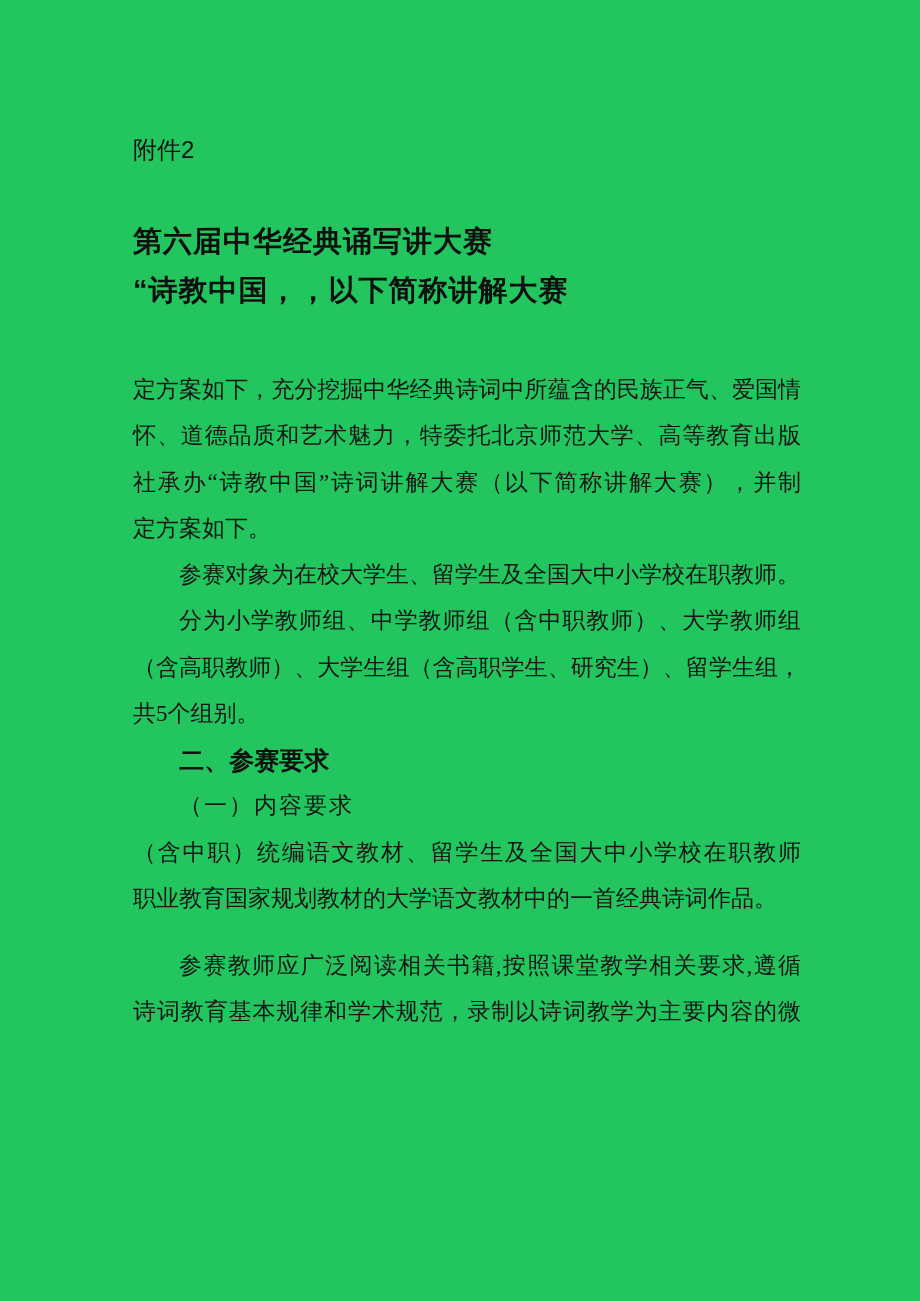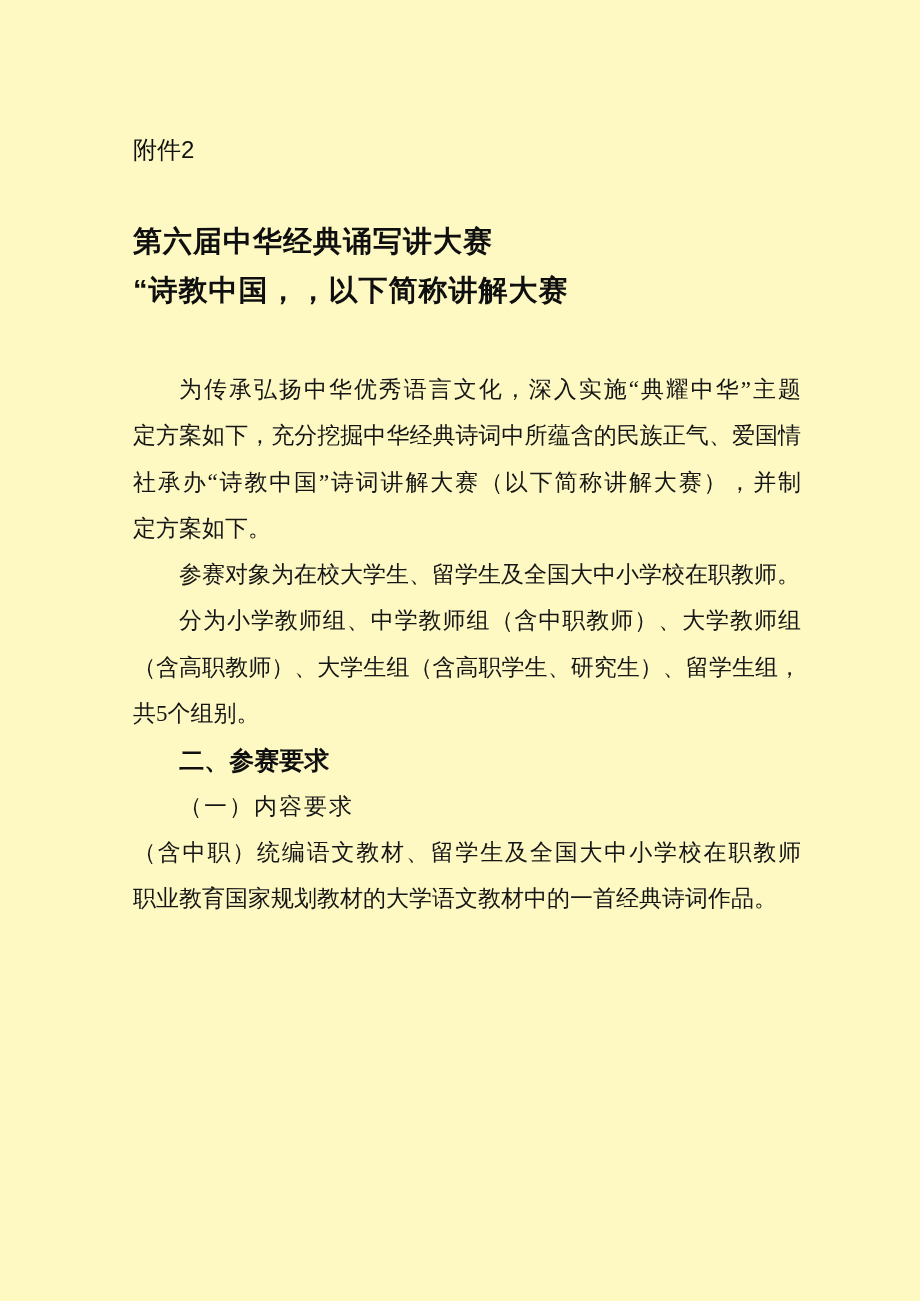--- a/index.html
+++ b/index.html
@@ -4,21 +4,21 @@
 <style>
   html, body {
     margin: 0;
     padding: 0;
     background: #ffffff;
   }
   .page {
     position: relative;
     width: 920px;
     height: 1301px;
-    background: #fef9c3;
+    background: #22c55e;
     overflow: hidden;
     color: #151515;
     font-family: "Liberation Serif", "DejaVu Serif", serif;
   }
   .content {
     position: absolute;
     left: 133px;
     top: 135px;
     width: 668px;
   }
@@ -66,21 +66,21 @@
   .heading-line {
     font-family: "Liberation Sans", "DejaVu Sans", sans-serif;
     font-weight: bold;
     font-size: 25px;
     line-height: 46.3px;
     height: 46.3px;
     text-indent: 1.85em;
     color: #0f0f0f;
   }
   .subheading-line {
-    font-family: Liberation Serif, serif;
+    font-family: Liberation Mono, monospace;
     font-size: 23px;
     line-height: 46.3px;
     height: 46.3px;
     text-indent: 2em;
     letter-spacing: 2px;
     color: #161616;
   }
   .spacer {
     height: 20px;
   }
@@ -93,36 +93,40 @@
 
     <div class="attachment">附件2</div>
 
     <div class="title-block">
       <div class="title-line">第六届中华经典诵写讲大赛</div>
       <div class="title-line">“诗教中国，，以下简称讲解大赛</div>
     </div>
 
     <div class="body-area" id="body-area">
         <div>
-          <div class="tline justify indent">为传承弘扬中华优秀语言文化，深入实施“典耀中华”主题</div>
           <div class="tline justify">定方案如下，充分挖掘中华经典诗词中所蕴含的民族正气、爱国情</div>
+          <div class="tline justify">怀、道德品质和艺术魅力，特委托北京师范大学、高等教育出版</div>
           <div class="tline justify">社承办“诗教中国”诗词讲解大赛（以下简称讲解大赛），并制</div>
           <div class="tline lastline">定方案如下。</div>
         </div>
         <div>
           <div class="tline lastline indent">参赛对象为在校大学生、留学生及全国大中小学校在职教师。</div>
         </div>
         <div>
           <div class="tline justify indent">分为小学教师组、中学教师组（含中职教师）、大学教师组</div>
           <div class="tline justify">（含高职教师）、大学生组（含高职学生、研究生）、留学生组，</div>
           <div class="tline lastline">共5个组别。</div>
         </div>
         <div class="heading-line">二、参赛要求</div>
         <div class="subheading-line">（一）内容要求</div>
         <div>
           <div class="tline justify">（含中职）统编语文教材、留学生及全国大中小学校在职教师</div>
           <div class="tline lastline">职业教育国家规划教材的大学语文教材中的一首经典诗词作品。</div>
         </div>
         <div class="spacer"></div>
+        <div>
+          <div class="tline justify indent">参赛教师应广泛阅读相关书籍,按照课堂教学相关要求,遵循</div>
+          <div class="tline justify">诗词教育基本规律和学术规范，录制以诗词教学为主要内容的微</div>
+        </div>
       </div>
 
   </div>
 </div>
 
 </body></html>

